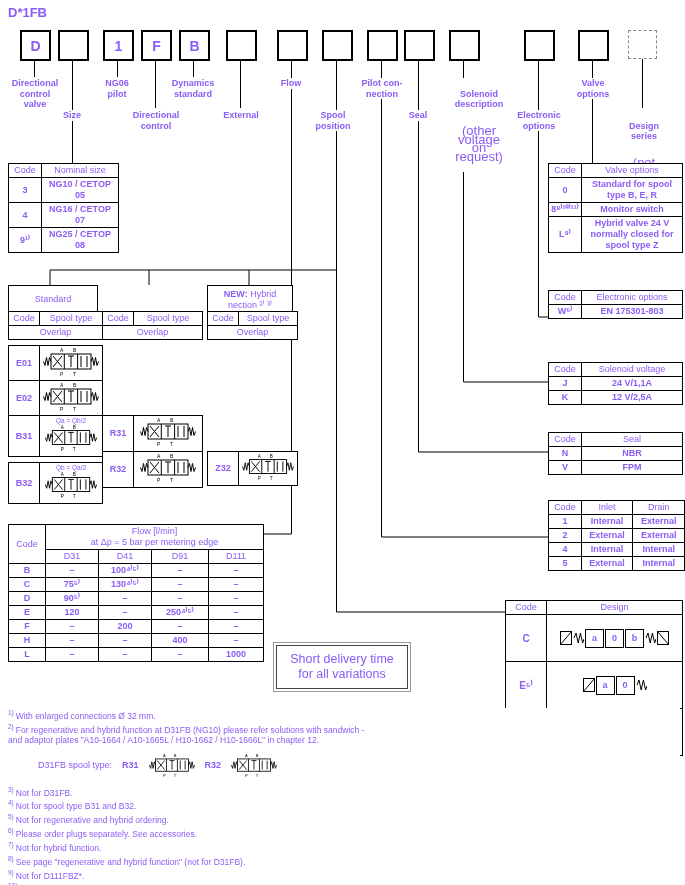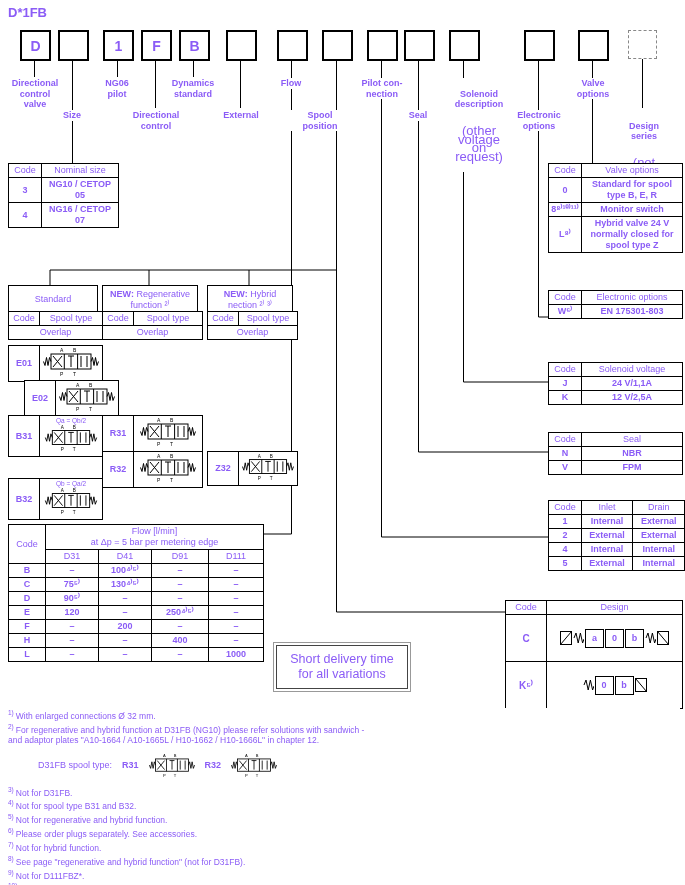--- a/index.html
+++ b/index.html
@@ -99,21 +99,21 @@
 valve</div>
 <div class="blabel" style="left:44px;top:110px;width:56px">Size</div>
 <div class="blabel" style="left:89px;top:78px;width:56px">NG06
 pilot</div>
 <div class="blabel" style="left:124px;top:110px;width:64px">Directional
 control</div>
 <div class="blabel" style="left:164px;top:78px;width:58px">Dynamics
 standard</div>
 <div class="blabel" style="left:212px;top:110px;width:58px">External</div>
 <div class="blabel" style="left:263px;top:78px;width:56px">Flow</div>
-<div class="blabel" style="left:291px;top:110px;width:58px">Spool
+<div class="blabel" style="left:304px;top:110px;width:58px">Spool
 position</div>
 <div class="blabel" style="left:353px;top:78px;width:58px">Pilot con-
 nection</div>
 <div class="blabel" style="left:390px;top:110px;width:56px">Seal</div>
 <div class="blabel" style="left:450px;top:78px;width:58px">
   <div>Solenoid
 description</div>
   <div class="sub">(other voltage
 on request)</div>
 </div>
@@ -135,20 +135,24 @@
     <th style="width:72px">Nominal size</th>
   </tr>
   <tr>
           <td class="b">3</td>
           <td class="b">NG10 / CETOP 05</td>
         </tr>
   <tr>
           <td class="b">4</td>
           <td class="b">NG16 / CETOP 07</td>
         </tr>
+  <tr>
+          <td class="b">9¹⁾</td>
+          <td class="b">NG25 / CETOP 08</td>
+        </tr>
 </tbody>
     </table>
 
 <table class="t" style="left:548px;top:163px">
   <tbody>
         <tr>
     <th style="width:28px">Code</th>
     <th style="width:96px">Valve options</th>
   </tr>
   <tr>
@@ -267,20 +271,36 @@
                 <path d="M1,8 l2,-5 2.2,10 2.2,-10 2.2,10 1.4,-4" fill="none" stroke="#000"></path>
               </svg>
         <svg width="12" height="16" viewBox="0 0 12 16">
                 <rect x="0.5" y="1.5" width="11" height="13" fill="none" stroke="#000"></rect>
                 <line x1="0.5" y1="1.5" x2="11.5" y2="14.5" stroke="#000"></line>
               </svg>
       </div>
     </td>
   </tr>
   <tr>
+    <td class="b" style="height:44px;font-size:10px">E⁵⁾</td>
+    <td>
+      <div class="dsym">
+        <svg width="12" height="16" viewBox="0 0 12 16">
+                <rect x="0.5" y="1.5" width="11" height="13" fill="none" stroke="#000"></rect>
+                <line x1="0.5" y1="14.5" x2="11.5" y2="1.5" stroke="#000"></line>
+              </svg>
+        <span class="cellbox">a</span>
+        <span class="cellbox">0</span>
+        <svg width="11" height="16" viewBox="0 0 11 16">
+                <path d="M1,8 l2,-5 2.2,10 2.2,-10 2.2,10 1.4,-4" fill="none" stroke="#000"></path>
+              </svg>
+      </div>
+    </td>
+  </tr>
+  <tr>
     <td class="b" style="height:44px;font-size:10px">K⁵⁾</td>
     <td>
       <div class="dsym">
         <svg width="11" height="16" viewBox="0 0 11 16">
                 <path d="M1,8 l2,-5 2.2,10 2.2,-10 2.2,10 1.4,-4" fill="none" stroke="#000"></path>
               </svg>
         <span class="cellbox">0</span>
         <span class="cellbox">b</span>
         <svg width="12" height="16" viewBox="0 0 12 16">
                 <rect x="0.5" y="1.5" width="11" height="13" fill="none" stroke="#000"></rect>
@@ -307,21 +327,21 @@
 <table class="t" style="left:8px;top:345px">
   <tbody>
         <tr>
           <td class="b" style="width:26px">E01</td>
       <td class="symcell" style="width:58px"><svg width="56" height="30" viewBox="0 0 56 30">
               <use href="#sym-spool"></use>
             </svg></td>
         </tr>
 </tbody>
     </table>
-<table class="t" style="left:24px;top:380px">
+<table class="t" style="left:8px;top:380px">
   <tbody>
         <tr>
           <td class="b" style="width:26px">E02</td>
       <td class="symcell" style="width:58px"><svg width="56" height="30" viewBox="0 0 56 30">
               <use href="#sym-spool"></use>
             </svg></td>
         </tr>
 </tbody>
     </table>
 <table class="t" style="left:8px;top:415px">
@@ -329,36 +349,33 @@
         <tr>
           <td class="b" style="width:26px">B31</td>
       <td class="symcell" style="width:58px">
         <div class="qnote">Qa = Qb/2</div>
         <svg width="56" height="28" viewBox="0 0 56 30">
               <use href="#sym-spool"></use>
             </svg></td>
         </tr>
 </tbody>
     </table>
-<table class="t" style="left:8px;top:478px">
+<table class="t" style="left:8px;top:462px">
   <tbody>
         <tr>
           <td class="b" style="width:26px">B32</td>
       <td class="symcell" style="width:58px">
         <div class="qnote">Qb = Qa/2</div>
         <svg width="56" height="28" viewBox="0 0 56 30">
               <use href="#sym-spool"></use>
             </svg></td>
         </tr>
 </tbody>
     </table>
 
-<div class="abs tbox" style="left:102px;top:285px;width:92px;height:25px">
-  <span><b>NEW:</b><span> Regenerative function ²⁾</span></span>
-</div>
 <table class="t" style="left:102px;top:311px">
   <tbody>
         <tr>
           <td style="width:26px">Code</td>
           <td style="width:64px">Spool type</td>
         </tr>
   <tr>
           <td colspan="2">Overlap</td>
         </tr>
 </tbody>
@@ -487,21 +504,21 @@
     <svg width="46" height="25" viewBox="0 0 56 30">
           <use href="#sym-spool"></use>
         </svg>
     <span class="b">R32</span>
     <svg width="46" height="25" viewBox="0 0 56 30">
           <use href="#sym-spool"></use>
         </svg>
   </div>
   <div class="fn"><span class="fm">3)</span><span class="ft">Not for D31FB.</span></div>
   <div class="fn"><span class="fm">4)</span><span class="ft">Not for spool type B31 and B32.</span></div>
-  <div class="fn"><span class="fm">5)</span><span class="ft">Not for regenerative and hybrid function.</span></div>
+  <div class="fn"><span class="fm">5)</span><span class="ft">Not for regenerative and hybrid ordering.</span></div>
   <div class="fn"><span class="fm">6)</span><span class="ft">Please order plugs separately. See accessories.</span></div>
   <div class="fn"><span class="fm">7)</span><span class="ft">Not for hybrid function.</span></div>
   <div class="fn"><span class="fm">8)</span><span class="ft">See page "regenerative and hybrid function" (not for D31FB).</span></div>
   <div class="fn"><span class="fm">9)</span><span class="ft">Not for D111FBZ*.</span></div>
   <div class="fn"><span class="fm">10)</span><span class="ft">Monitor switch for hybrid valves: code 8 includes options of code L (24 V normally closed).</span></div>
 
 </div>
 
 </div>
 

